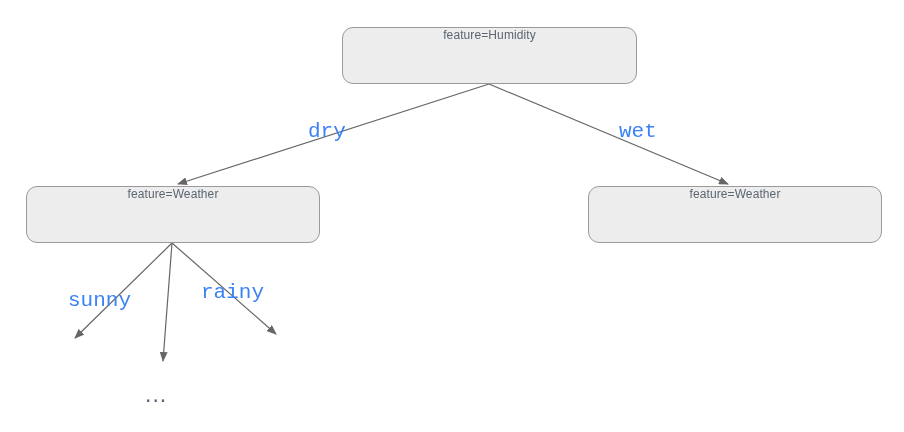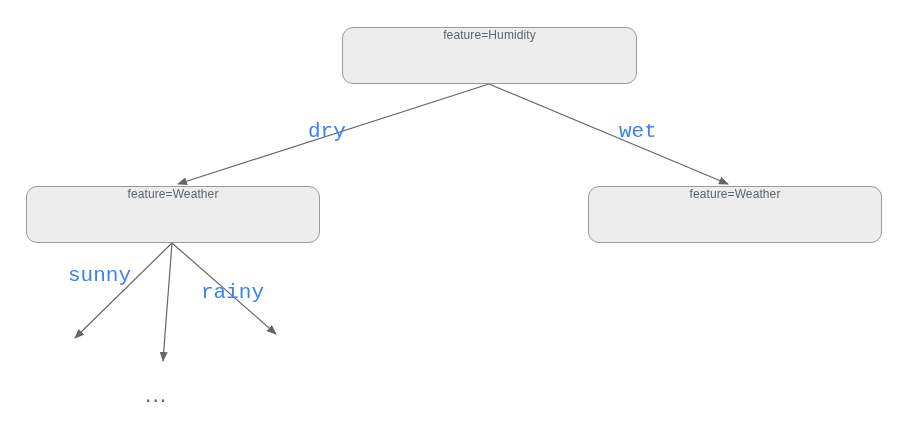--- a/index.html
+++ b/index.html
@@ -73,21 +73,21 @@
     left: 308px;
     top: 120px;
   }
   #edge-label-wet {
     left: 590px;
     top: 120px;
     margin-left: 29px;
   }
   #edge-label-sunny {
     left: 68px;
-    top: 264px;
+    top: 289px;
   }
   #edge-label-rainy {
     left: 201px;
     top: 281px;
     text-align: right;
   }
   #ellipsis-marker {
     position: absolute;
     left: 145px;
     top: 381px;

